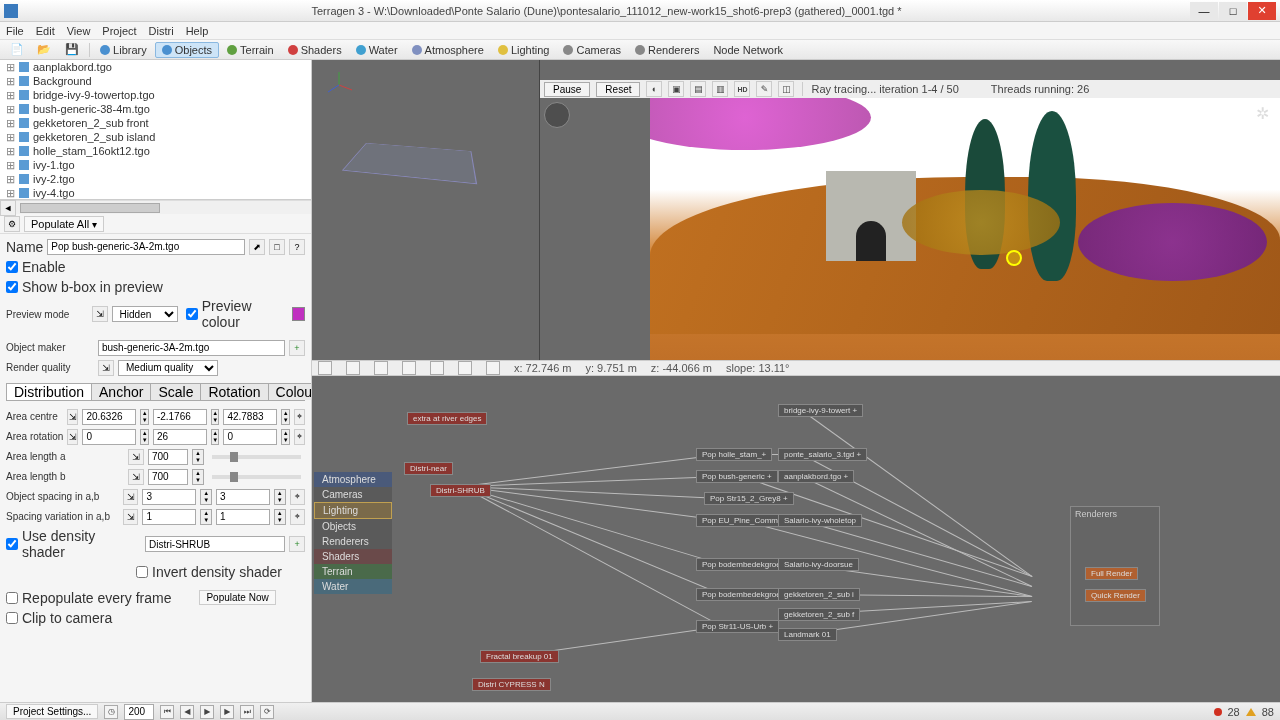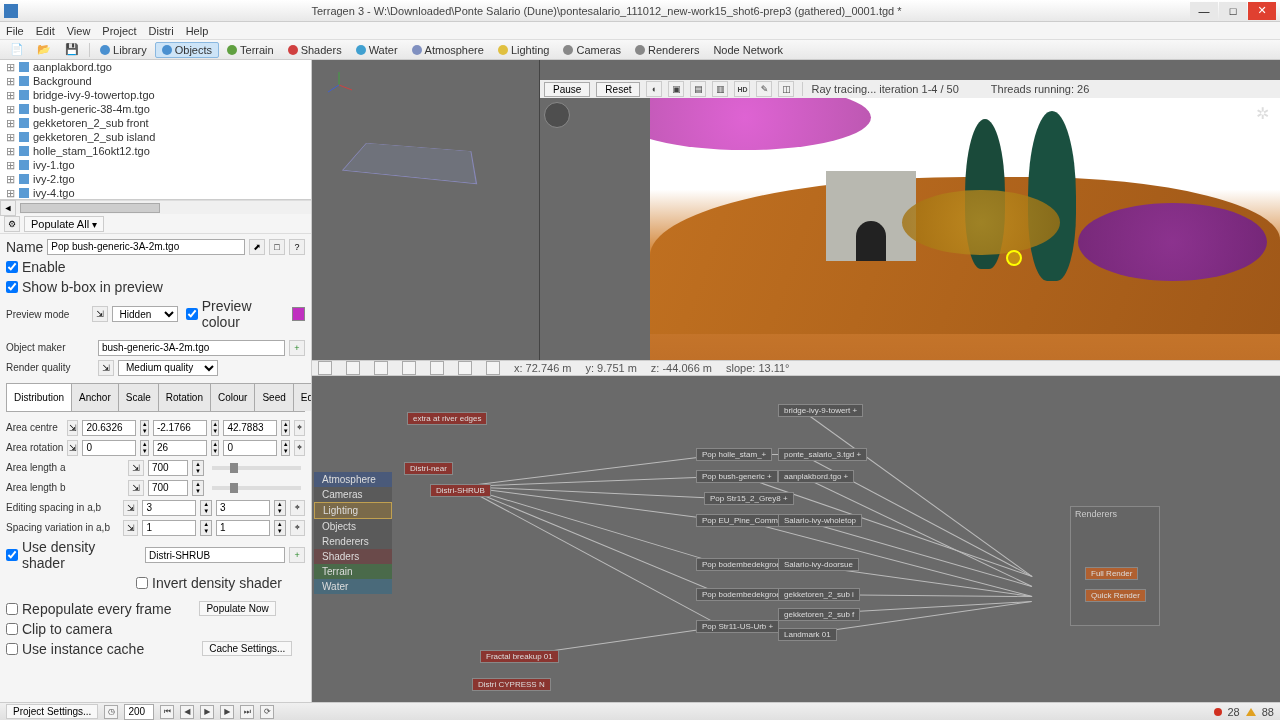--- a/index.html
+++ b/index.html
@@ -29,21 +29,21 @@
 .popbar { height:20px; display:flex; align-items:center; padding:0 4px; gap:4px; border-bottom:1px solid #ddd; }
 .smbtn { padding:1px 6px; background:#f8f8f8; border:1px solid #ccc; font-size:10px; }
 .props { flex:1; overflow-y:auto; padding:4px 6px; display:flex; flex-direction:column; gap:3px; }
 .row { display:flex; align-items:center; gap:4px; min-height:17px; }
 .lbl { width:88px; font-size:10px; color:#333; }
 .lbl2 { font-size:14px; color:#333; }
 input[type=text], select { height:16px; border:1px solid #aaa; padding:0 3px; font-size:10px; background:#fff; }
 input[type=checkbox] { width:12px; height:12px; }
 .iconbtn { width:16px; height:16px; border:1px solid #ccc; background:#f0f0f0; display:flex; align-items:center; justify-content:center; font-size:9px; }
 .tabs { display:flex; border-bottom:1px solid #aaa; margin-top:4px; }
-.tab { padding:8px 7px; border:1px solid #aaa; border-bottom:none; background:#e8e8e8; font-size:10px; margin-right:-1px; }
+.tab { padding:0 7px; border:1px solid #aaa; border-bottom:none; background:#e8e8e8; font-size:14px; margin-right:-1px; }
 .tab.active { background:#fff; }
 .numfield { width:54px; }
 .spinner { width:12px; height:16px; border:1px solid #aaa; background:#eee; display:flex; flex-direction:column; }
 .spinner div { flex:1; font-size:6px; text-align:center; line-height:7px; }
 .colorswatch { width:14px; height:14px; background:#c030c0; border:1px solid #888; }
 .rightarea { flex:1; display:flex; flex-direction:column; background:#6a6a6a; }
 .viewport-row { flex:0 0 300px; display:flex; }
 .vp3d { width:228px; background:#6a6a6a; position:relative; border-right:1px solid #444; }
 .axes { position:absolute; left:12px; top:10px; width:30px; height:30px; }
 .grid3d { position:absolute; left:40px; top:70px; width:120px; height:60px; border:1px solid #88b; transform:perspective(200px) rotateX(60deg) rotateZ(10deg); background:rgba(140,160,220,0.15); }
@@ -317,21 +317,21 @@
         <input class="numfield" style="width: 40px;" type="text" value="700">
           <div class="spinner">
             <div>▲</div>
             <div>▼</div>
           </div>
         <div style="flex:1;height:4px;background:#ddd;margin:0 4px;position:relative">
             <div style="position:absolute;left:20%;top:-3px;width:8px;height:10px;background:#888"></div>
           </div>
       </div>
       <div class="row">
-        <span class="lbl" style="width:118px">Editing spacing in a,b</span>
+        <span class="lbl" style="width:118px">Object spacing in a,b</span>
         <div class="iconbtn">⇲</div>
         <input class="numfield" type="text" value="3" style="">
           <div class="spinner">
             <div>▲</div>
             <div>▼</div>
           </div>
         <input class="numfield" type="text" value="3" style="">
           <div class="spinner">
             <div>▲</div>
             <div>▼</div>
@@ -366,26 +366,20 @@
       <div class="row" style="margin-top:6px">
         <input type="checkbox" style="">
         <span class="lbl2">Repopulate every frame</span>
         <div style="width:20px"></div>
         <button class="smbtn">Populate Now</button>
       </div>
       <div class="row">
           <input type="checkbox" style="">
           <span class="lbl2">Clip to camera</span>
         </div>
-      <div class="row">
-        <input type="checkbox" style="">
-        <span class="lbl2">Use instance cache</span>
-        <div style="width:50px"></div>
-        <button class="smbtn">Cache Settings...</button>
-      </div>
     </div>
   </div>
 
   <div class="rightarea">
     <div class="viewport-row">
       <div class="vp3d">
         <svg class="axes">
             <line x1="15" y1="15" x2="28" y2="20" stroke="#d04040"></line>
             <line x1="15" y1="15" x2="15" y2="2" stroke="#40a040"></line>
             <line x1="15" y1="15" x2="4" y2="22" stroke="#4060d0"></line>

